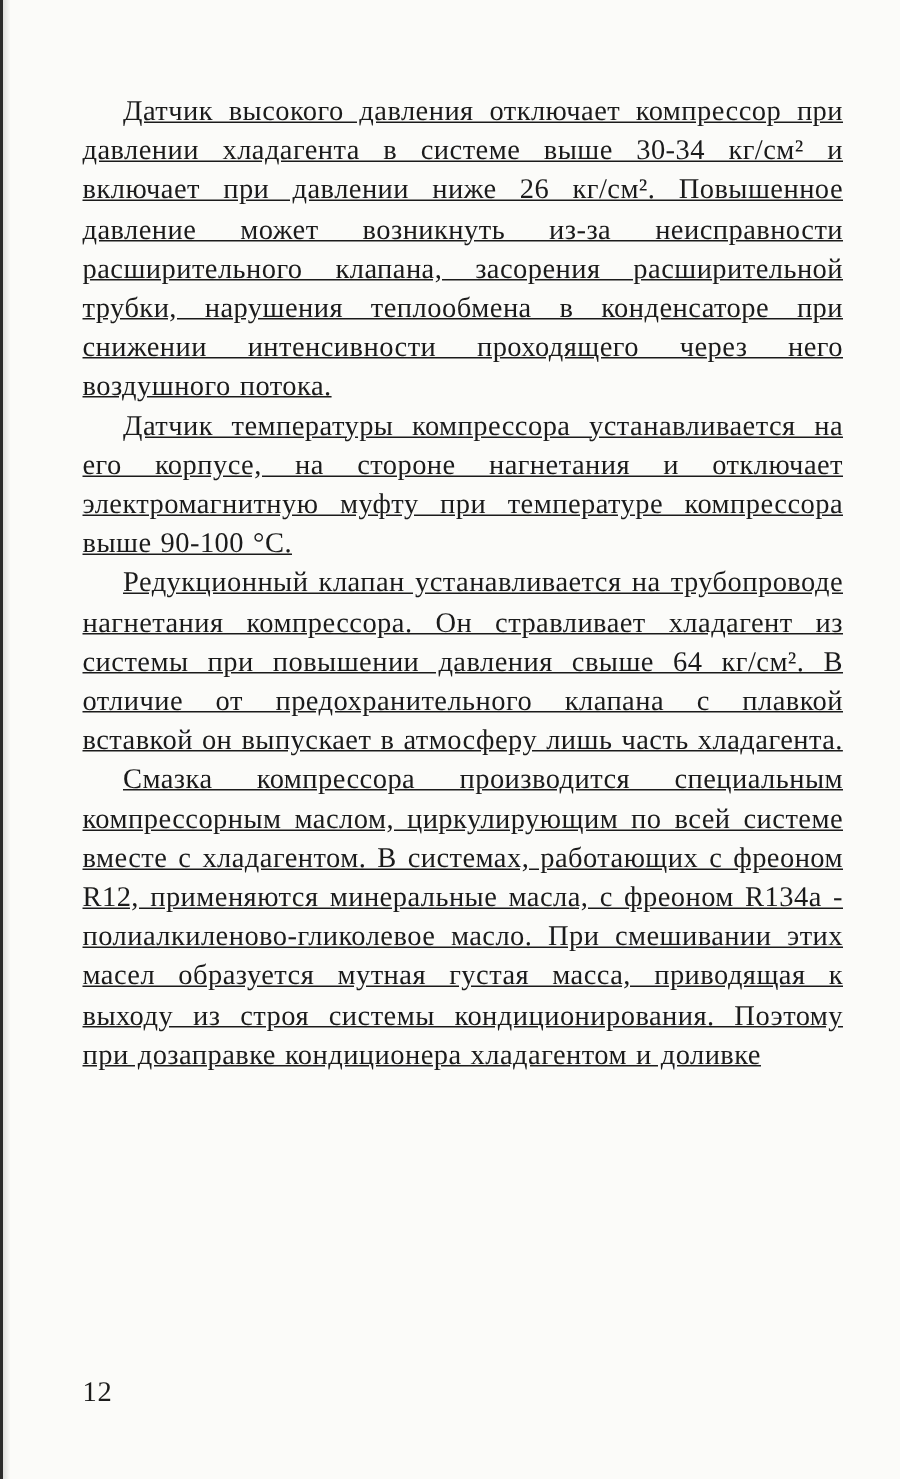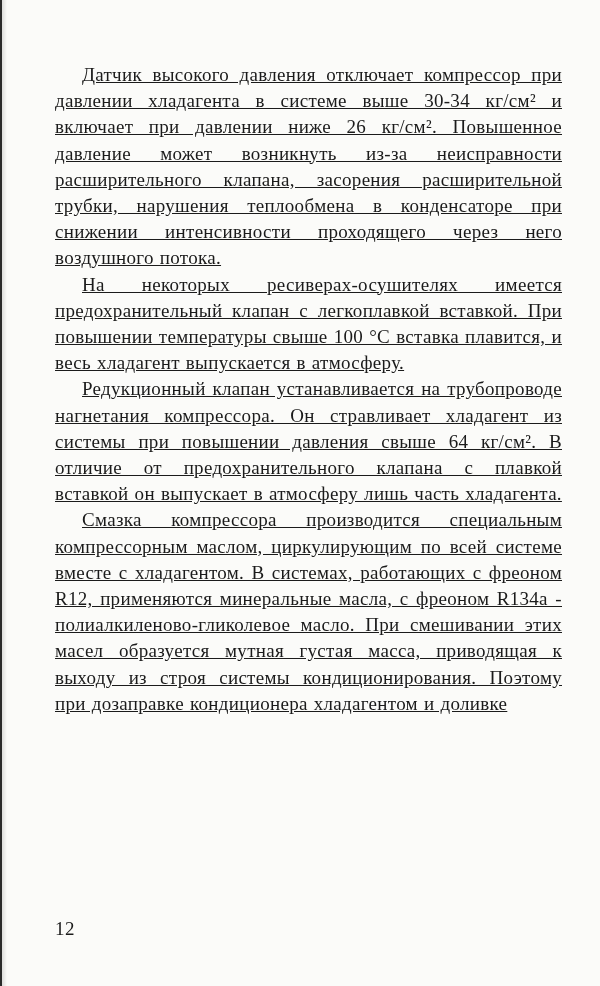--- a/index.html
+++ b/index.html
@@ -57,18 +57,18 @@
   }
 </style>
 </head>
 <body>
 
 <div class="scan-edge-left"></div>
 <div class="scan-edge-shadow"></div>
 
 <div class="text-block" id="paragraphs">
     <p class="para">Датчик высокого давления отключает компрессор при давлении хладагента в системе выше 30-34 кг/см² и включает при давлении ниже 26 кг/см². Повышенное давление может возникнуть из-за неисправности расширительного клапана, засорения расширительной трубки, нарушения теплообмена в конденсаторе при снижении интенсивности проходящего через него воздушного потока.</p>
-    <p class="para">На некоторых ресиверах-осушителях имеется предохранительный клапан с легкоплавкой вставкой. При повышении температуры свыше 100 °С вставка плавится, и весь хладагент выпускается в атмосферу.</p>
+    <p class="para">Датчик температуры компрессора устанавливается на его корпусе, на стороне нагнетания и отключает электромагнитную муфту при температуре компрессора выше 90-100 °С.</p>
     <p class="para">Редукционный клапан устанавливается на трубопроводе нагнетания компрессора. Он стравливает хладагент из системы при повышении давления свыше 64 кг/см². В отличие от предохранительного клапана с плавкой вставкой он выпускает в атмосферу лишь часть хладагента.</p>
     <p class="para">Смазка компрессора производится специальным компрессорным маслом, циркулирующим по всей системе вместе с хладагентом. В системах, работающих с фреоном R12, применяются минеральные масла, с фреоном R134a - полиалкиленово-гликолевое масло. При смешивании этих масел образуется мутная густая масса, приводящая к выходу из строя системы кондиционирования. Поэтому при дозаправке кондиционера хладагентом и доливке</p>
   </div>
 
 <div class="page-number">12</div>
 
 </body></html>

